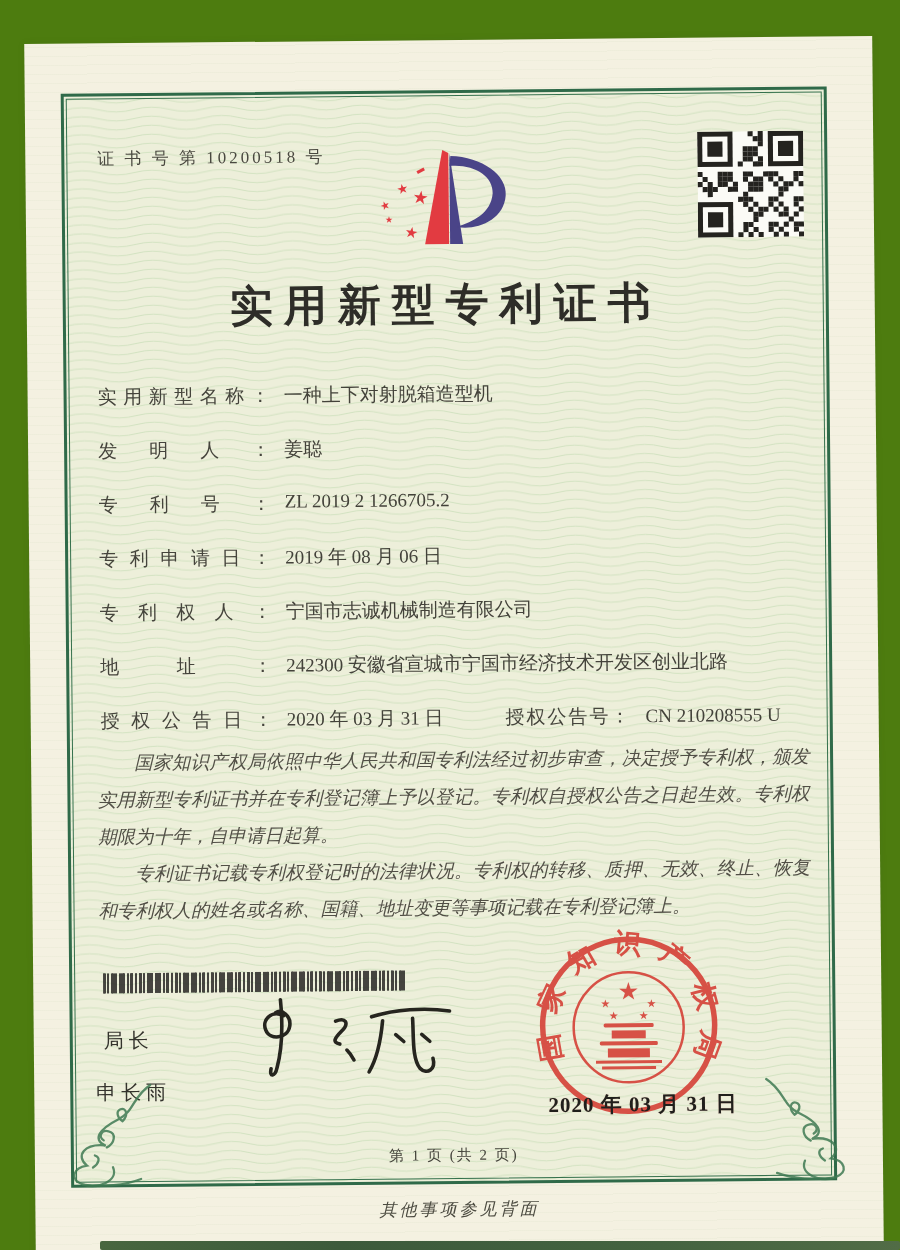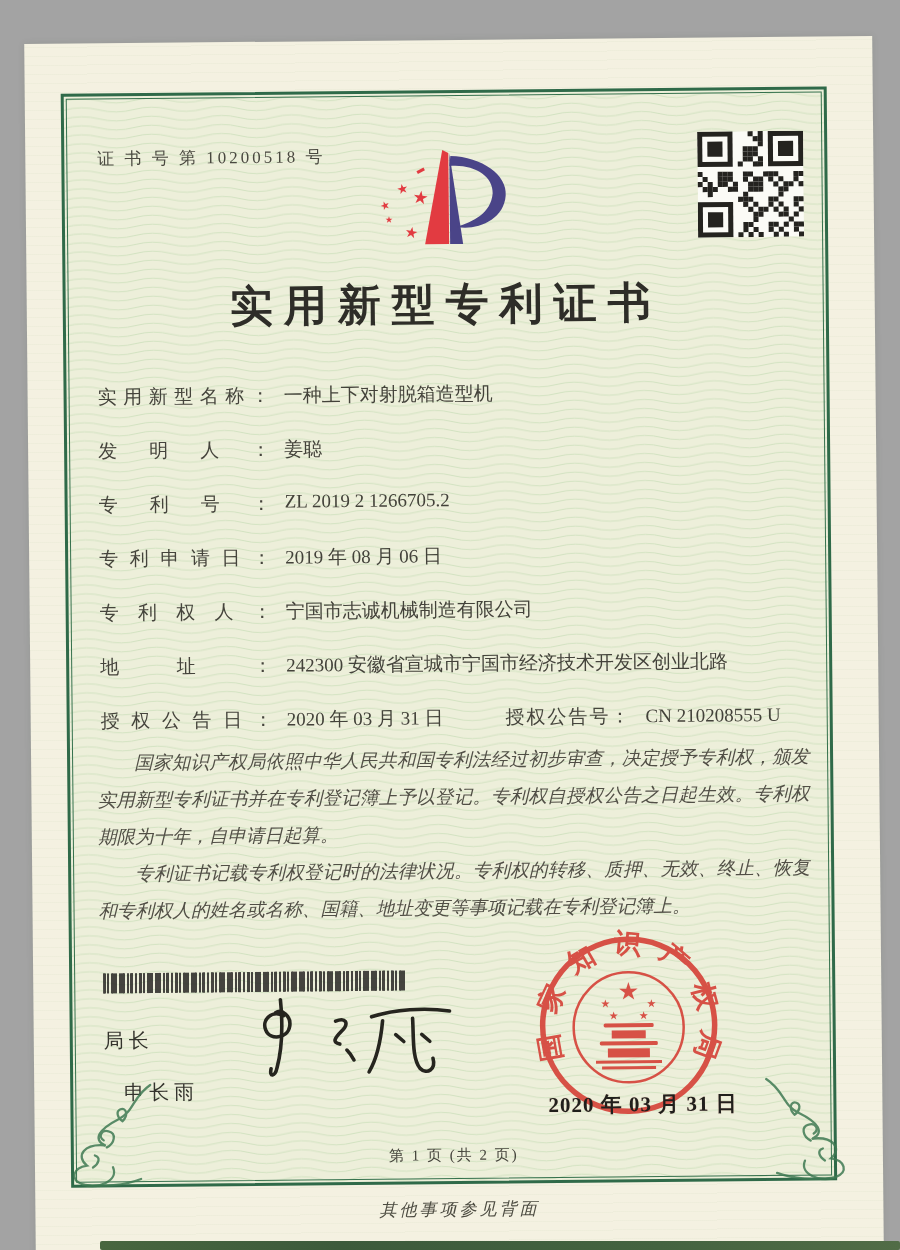--- a/index.html
+++ b/index.html
@@ -2,21 +2,21 @@
 <html><head>
 <meta charset="utf-8">
 <style>
   html,body{margin:0;padding:0;}
   body{
     width:900px;height:1250px;overflow:hidden;
     background:#fcfcfa;
     font-family:"Liberation Serif","DejaVu Serif",serif;
     color:#3c3b33;
   }
-  .photo{position:relative;width:900px;height:1250px;background:#a3a3a3;}
+  .photo{position:relative;width:900px;height:1250px;background:#4d7c0f;}
   .paper{
     position:absolute;left:30px;top:40px;width:848px;height:1210px;
     background:#f4f1e1;
     background-image:repeating-linear-gradient(0deg, rgba(150,180,130,.06) 0 1px, transparent 1px 9px);
     box-shadow:0 0 7px rgba(60,70,50,.12);
     transform:rotate(-0.55deg);
     transform-origin:50% 50%;
   }
   .frame{
     position:absolute;left:36px;top:50px;width:766px;height:1094px;
@@ -52,21 +52,21 @@
   }
   .body-text p{margin:0;text-indent:2em;}
   .barcode{
     left:70px;top:930px;width:302px;height:20px;opacity:.88;
     background-image:
       repeating-linear-gradient(90deg,#2e2d2a 0 2px,transparent 2px 4px),
       repeating-linear-gradient(90deg,#2e2d2a 0 3px,transparent 3px 9px);
   }
   .director-title{left:70px;top:984px;font-size:20px;letter-spacing:5px;color:#34332d;
     font-family:"Liberation Sans","DejaVu Sans",sans-serif;}
-  .director-name{left:90px;top:1036px;font-size:20px;letter-spacing:5px;color:#34332d;
+  .director-name{left:62px;top:1036px;font-size:20px;letter-spacing:5px;color:#34332d;
     font-family:"Liberation Sans","DejaVu Sans",sans-serif;}
   .signature{left:216px;top:952px;}
   .seal{left:486px;top:889px;}
   .seal-arc{font-size:27px;letter-spacing:17px;fill:#d5443a;font-weight:bold;
     font-family:"Liberation Serif","DejaVu Serif",serif;}
   .seal-date{
     left:514px;top:1052px;font-size:21px;font-weight:700;letter-spacing:1px;color:#201f1c;
     text-shadow:0 0 1px rgba(213,68,58,.25);
   }
   .page-info{left:36px;top:1106px;width:766px;text-align:center;font-size:15px;color:#45443c;letter-spacing:2px;}

